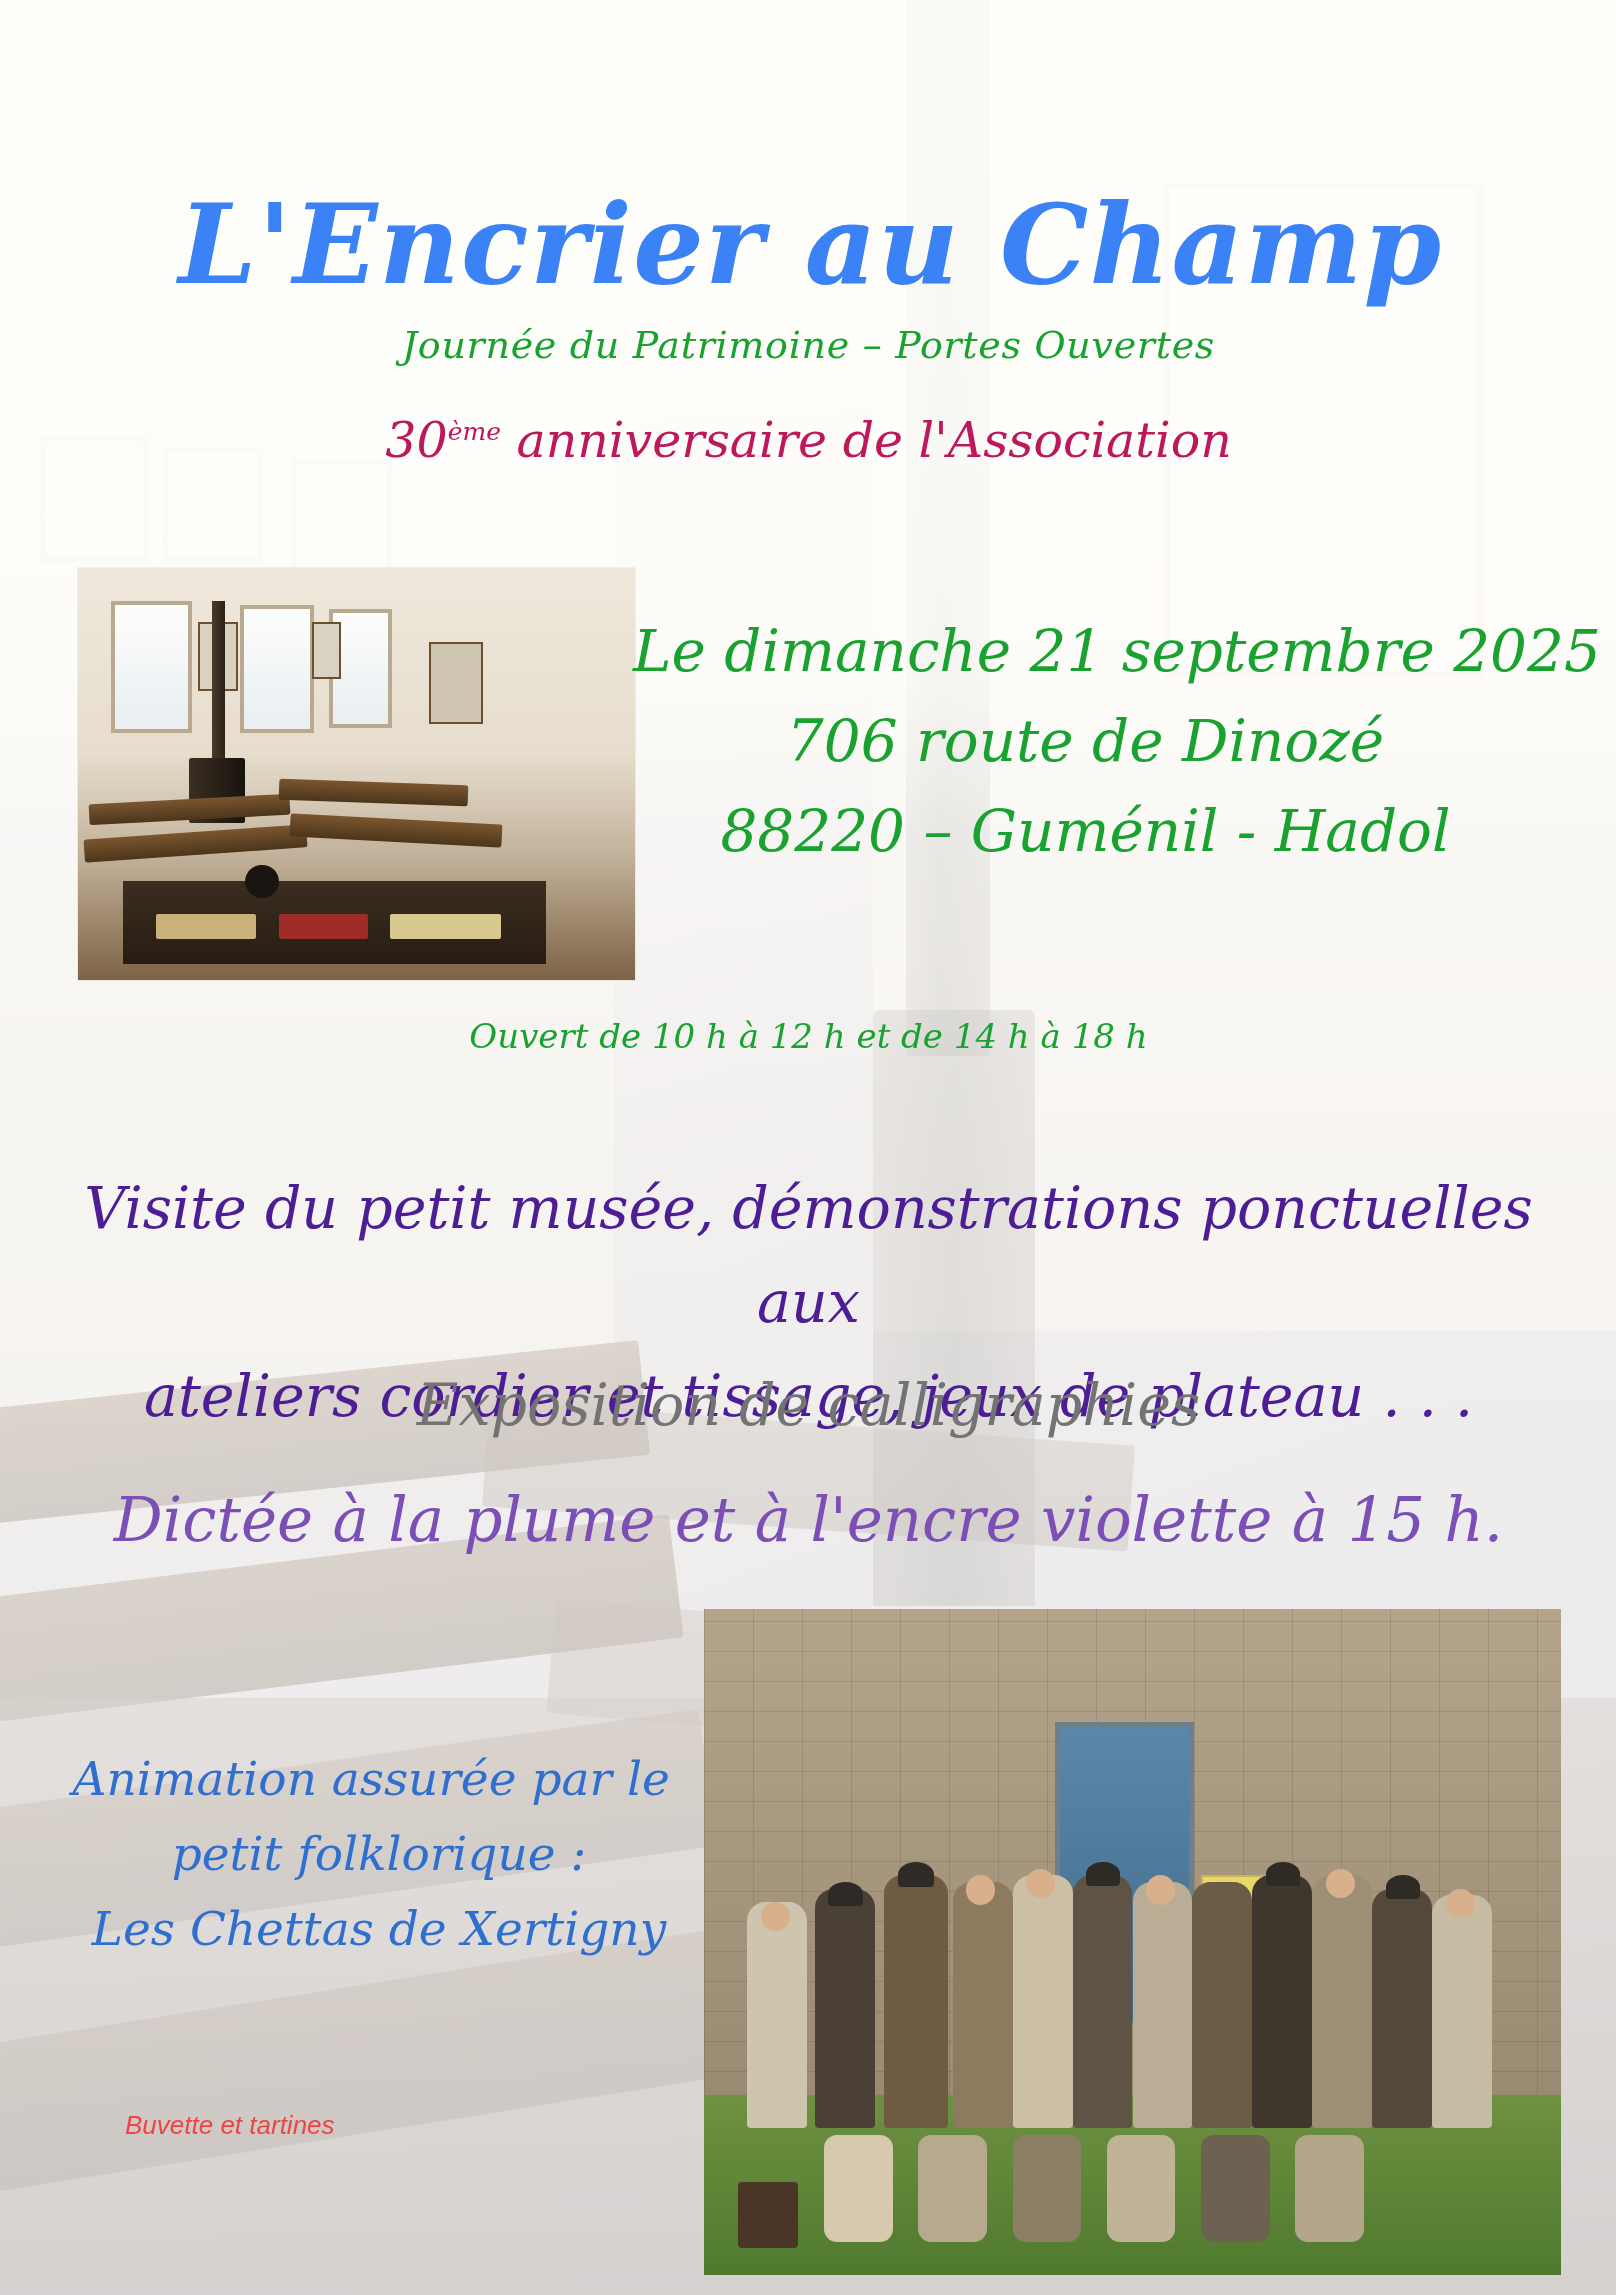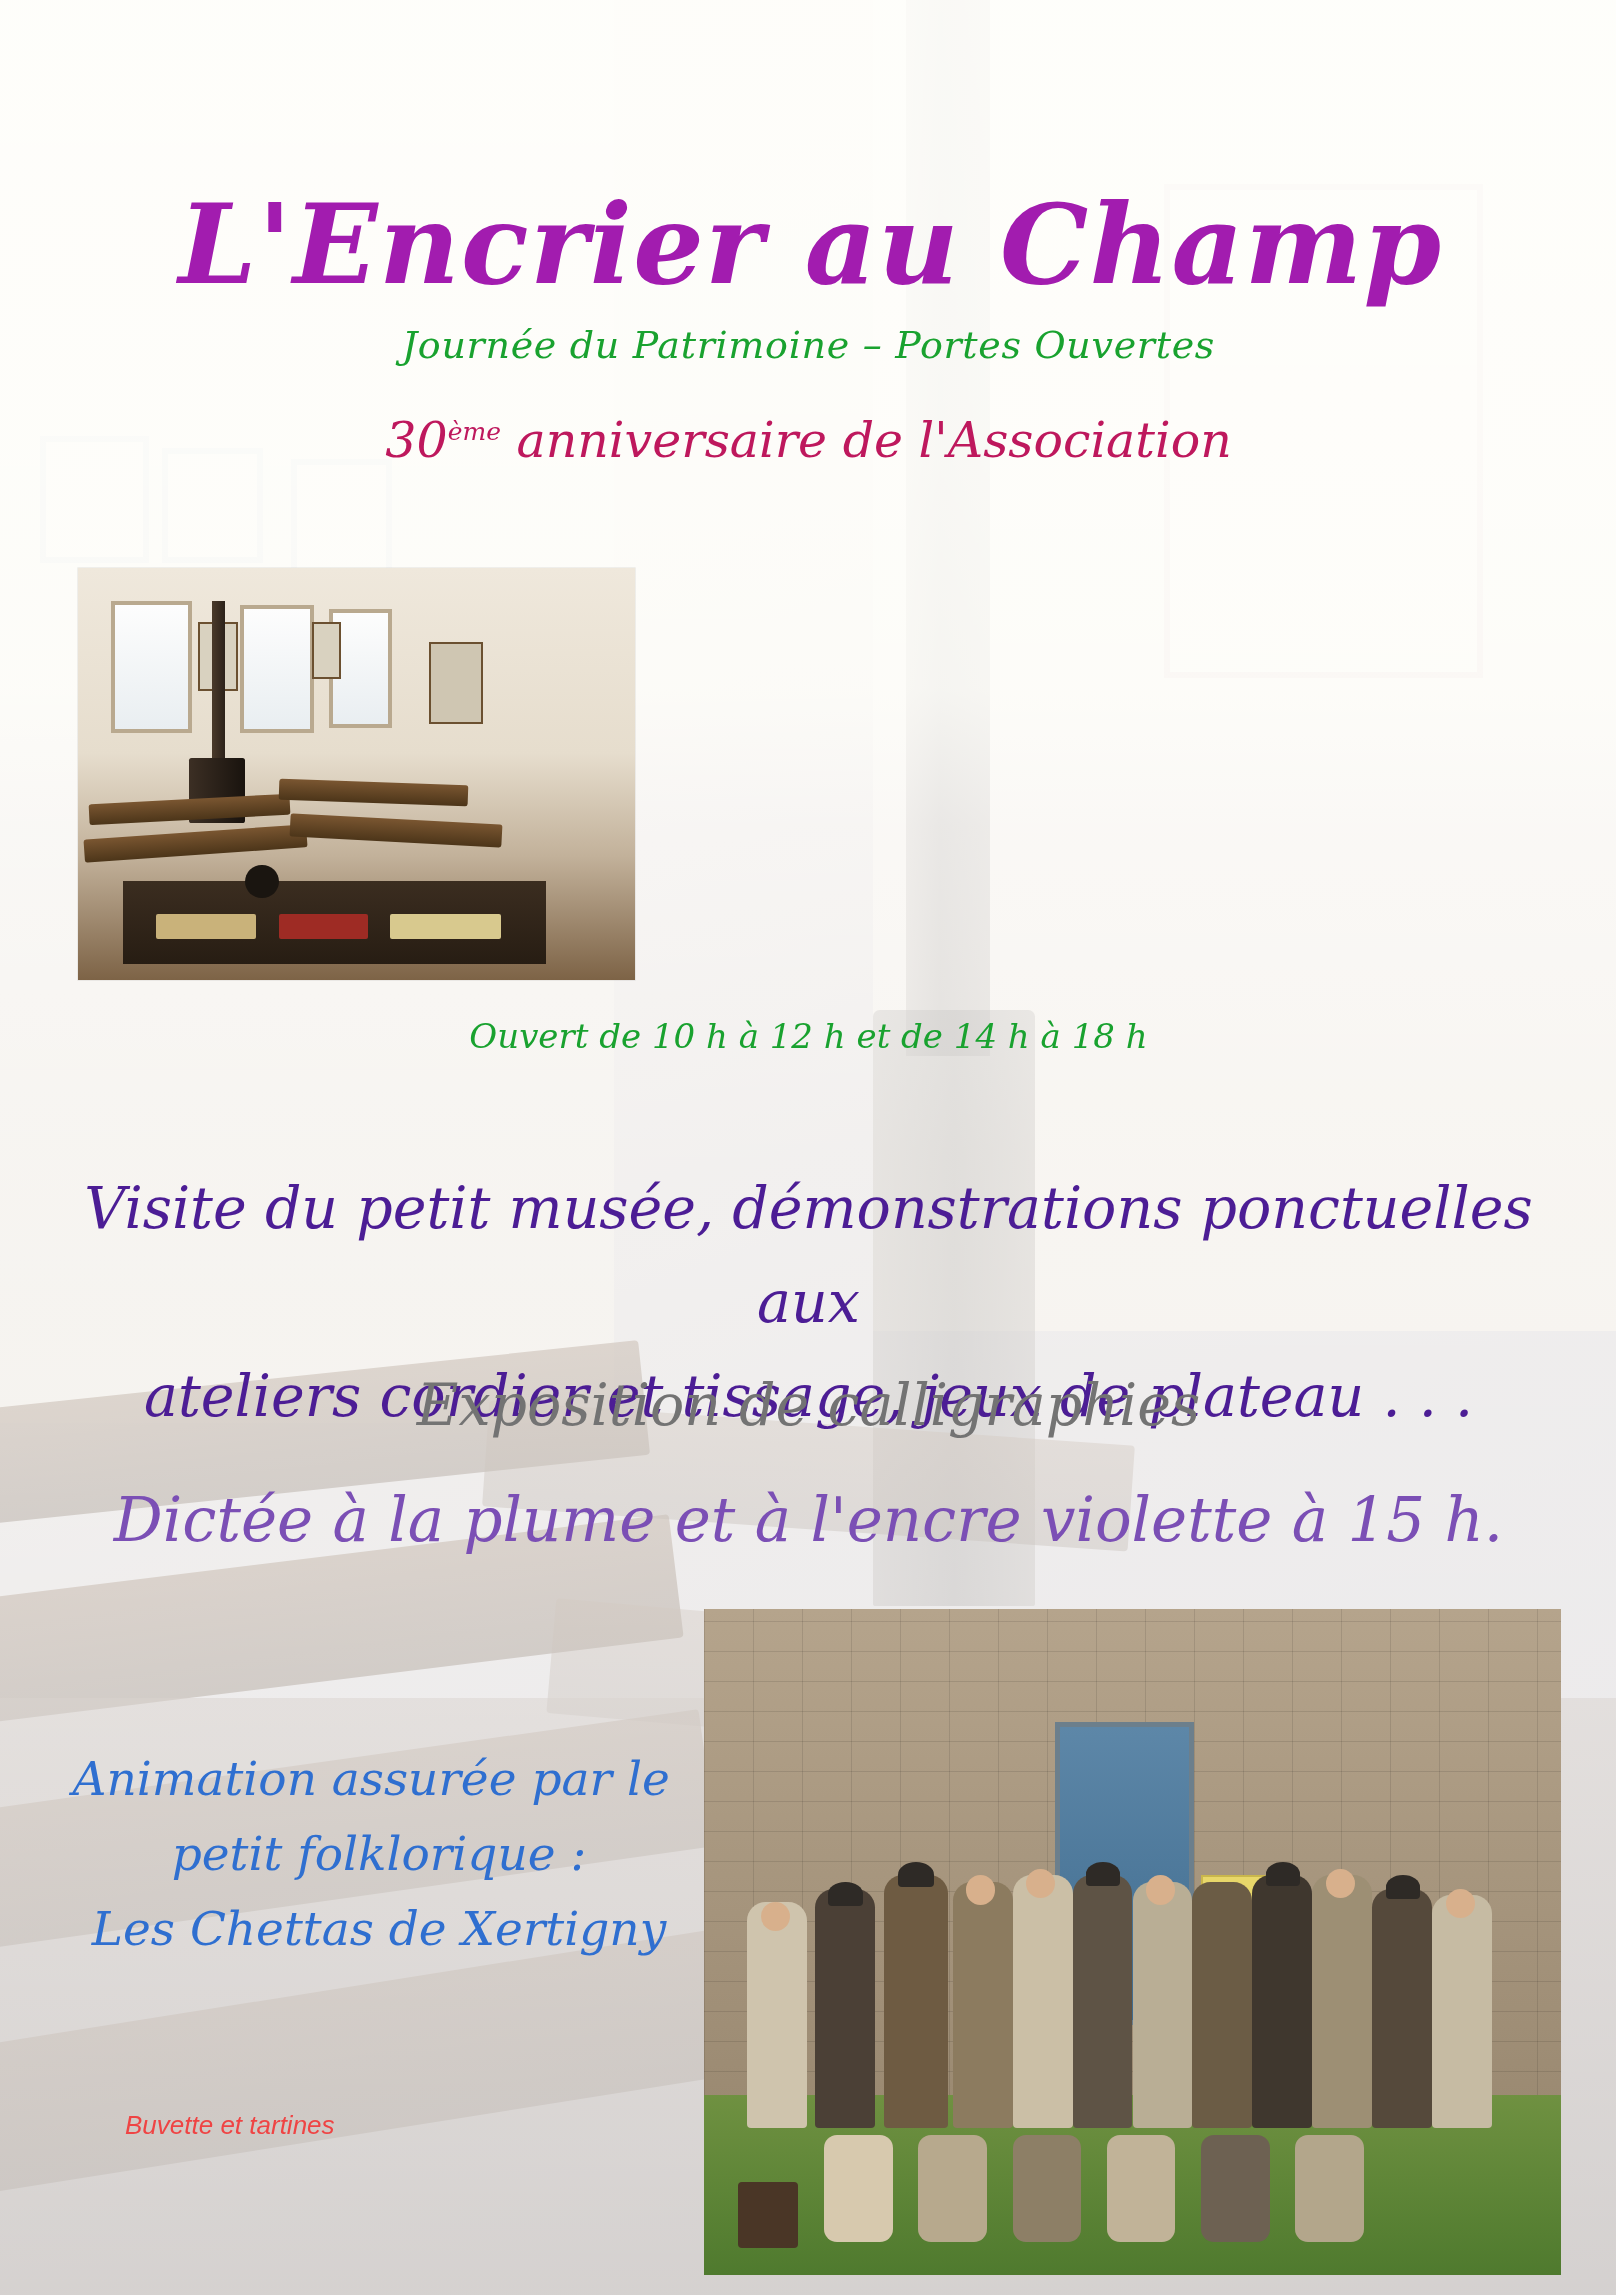--- a/index.html
+++ b/index.html
@@ -104,21 +104,21 @@
   .title {
     position: absolute;
     top: 115px;
     left: 4px; right: 0;
     text-align: center;
     font-family: "DejaVu Serif", serif;
     font-style: italic;
     font-weight: bold;
     font-size: 111px;
     line-height: 1;
-    color: #a21caf;
+    color: #3b82f6;
     letter-spacing: 1.3px;
   }
   .subtitle1 {
     position: absolute;
     top: 323px;
     left: 0; right: 0;
     text-align: center;
     font-family: "DejaVu Serif", serif;
     font-style: italic;
     font-size: 38px;
@@ -393,20 +393,25 @@
       <div class="pc-desk pd2"></div>
       <div class="pc-desk pd3"></div>
       <div class="pc-desk pd4"></div>
       <div class="pc-table"></div>
       <div class="pc-item pi1"></div>
       <div class="pc-item pi2"></div>
       <div class="pc-item pi3"></div>
       <div class="pc-item pi4"></div>
     </div>
 
+    <div class="info-block">
+      <span class="line">Le dimanche 21 septembre 2025</span>
+      <span class="line">706 route de Dinozé</span>
+      <span class="line">88220 – Guménil - Hadol</span>
+    </div>
 
     <div class="hours">Ouvert de 10 h à 12 h et de 14 h à 18 h</div>
 
     <div class="activities">
       <span class="line">Visite du petit musée, démonstrations ponctuelles aux</span>
       <span class="line">ateliers cordier et tissage, jeux de plateau . . .</span>
     </div>
 
     <div class="expo">Exposition de calligraphies</div>
 

